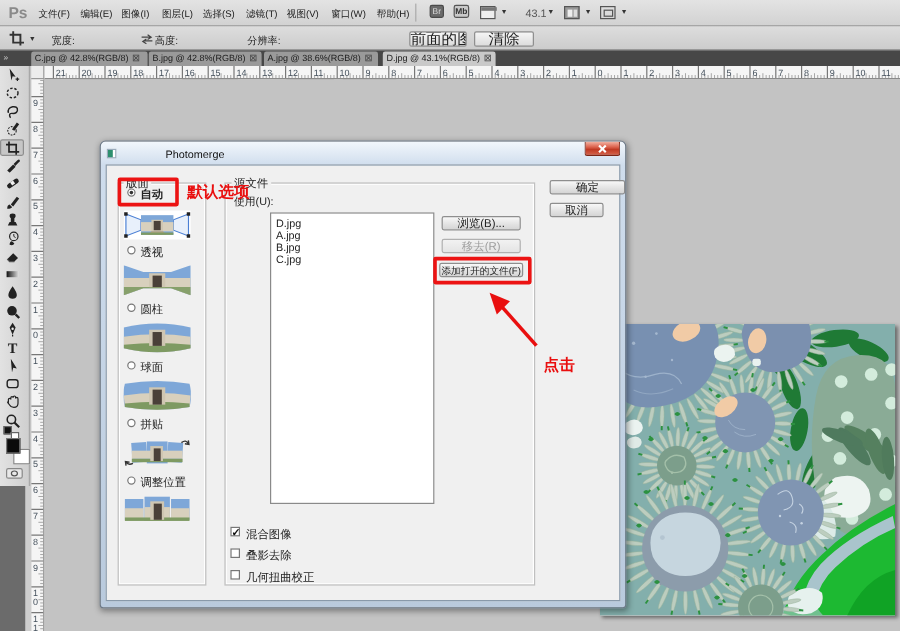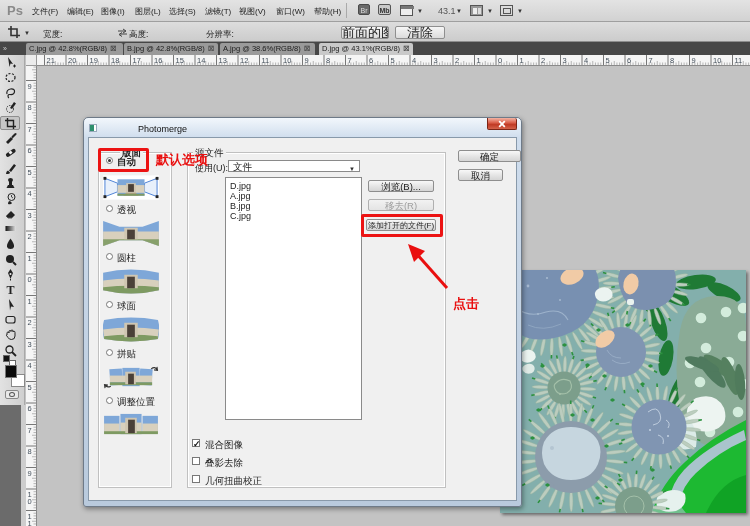--- a/index.html
+++ b/index.html
@@ -1154,21 +1154,21 @@
   <div id="dlgtitle">
       <div id="dlgicon"></div>
       <span class="txt">Photomerge</span>
     </div>
   <div id="closebtn"><svg width="8" height="8" viewBox="0 0 8 8" style="margin-top:2px;">
         <path d="M1.2 1.2 L6.8 6.8 M6.8 1.2 L1.2 6.8" stroke="#ffffff" stroke-width="1.8"></path>
       </svg></div>
   <div id="dlgclient">
 
     <div class="grp" style="left:9px; top:14px; width:74px; height:336px;">
-      <span class="grplabel" style="left:21px;font-weight:bold;">版面</span>
+      <span class="grplabel" style="left:4px;">版面</span>
     </div>
     <div class="radio sel" style="left:16.5px; top:18.5px;"></div>
     <span class="rlabel" style="left:28px; top:18px;font-weight:bold;">自动</span>
     <svg class="thumb" style="top:37px;" viewBox="0 0 58 25">
       <rect x="0" y="0" width="58" height="25" fill="#ffffff"></rect>
       <path d="M2 3 L15 8 L15 17 L2 22 Z" fill="#e8f0fb" stroke="#4a7fd4" stroke-width="1"></path>
       <path d="M56 3 L43 8 L43 17 L56 22 Z" fill="#e8f0fb" stroke="#4a7fd4" stroke-width="1"></path>
       <rect x="0.5" y="1.5" width="3" height="3" fill="#222"></rect>
         <rect x="54.5" y="1.5" width="3" height="3" fill="#222"></rect>
       <rect x="0.5" y="20.5" width="3" height="3" fill="#222"></rect>
@@ -1236,21 +1236,20 @@
       <rect x="41" y="12" width="16" height="10" fill="#d8d0bd"></rect>
       <rect x="1" y="20" width="56" height="3" fill="#7e9a62"></rect>
       <rect x="23" y="6" width="12" height="16" fill="#cfc6b2"></rect>
       <rect x="26" y="8" width="7" height="14" fill="#4a4038"></rect>
     </svg>
 
     <div class="grp" style="left:98px; top:14px; width:259px; height:336px;">
       <span class="grplabel" style="left:5px;">源文件</span>
     </div>
     <span id="uselabel" style="left:106px; top:24px; font-size:9px;">使用(U):</span>
-    <div id="usedrop" style="left:139px; top:22px; width:132px; height:12px; line-height:11px; padding-left:4px;">文件<span style="position:absolute; right:4px; top:3px; font-size:6px; color:#333;">▼</span></div>
     <div id="listbox" style="left:136px; top:39px; width:137px; height:243px;">D.jpg<br>A.jpg<br>B.jpg<br>C.jpg</div>
 
     <div class="dbtn" style="left:279px; top:42px; width:66px; height:12px; line-height:11px;">浏览(B)...</div>
     <div class="dbtn dis" style="left:279px; top:61px; width:66px; height:12px; line-height:11px;">移去(R)</div>
     <div class="dbtn" style="left:277px; top:81px; width:70px; height:12px; line-height:11px; font-size:8px; white-space:nowrap;">添加打开的文件(F)</div>
 
     <div class="check" style="left:103px; top:301px;">✓</div>
     <span class="clabel" style="left:116px; top:301px;">混合图像</span>
     <div class="check" style="left:103px; top:319px;"></div>
     <span class="clabel" style="left:116px; top:319px;">叠影去除</span>

